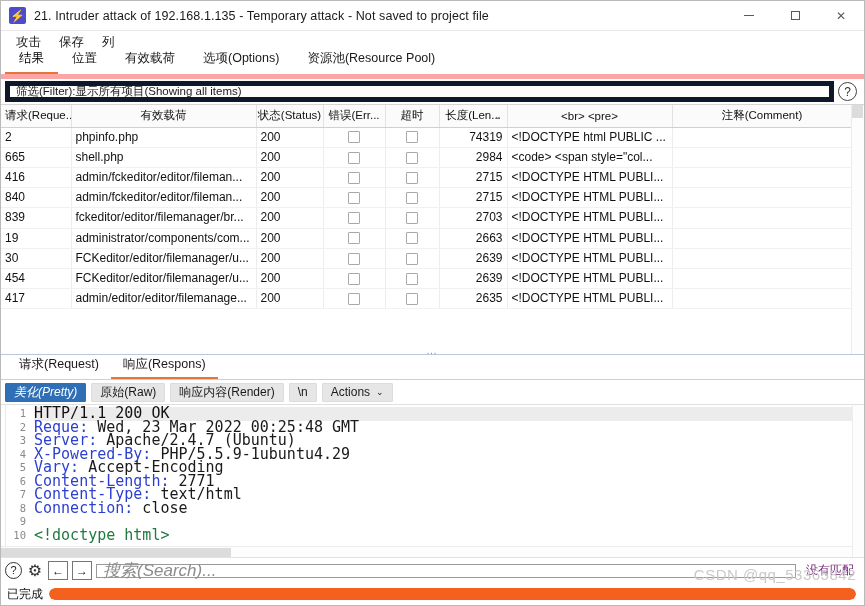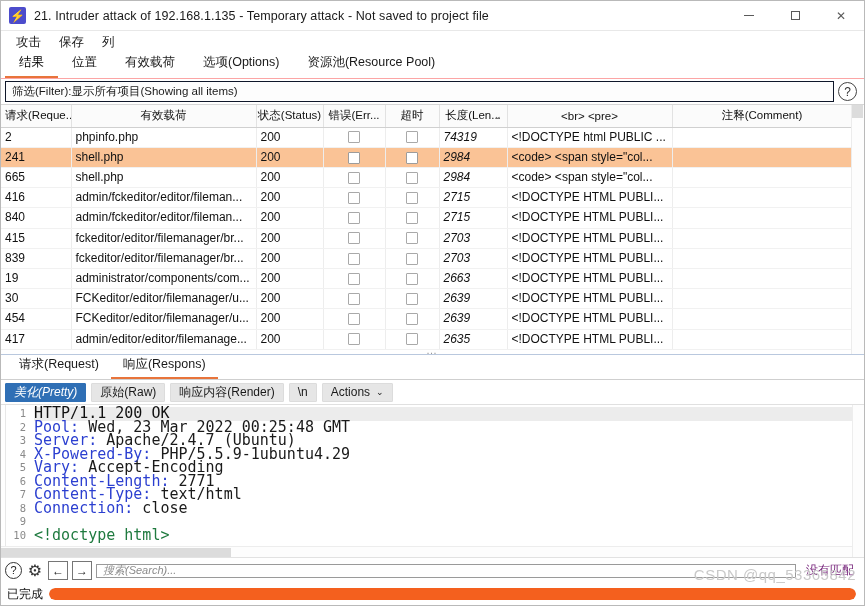--- a/index.html
+++ b/index.html
@@ -50,42 +50,42 @@
     display: flex; align-items: center;
     padding-left: 6px; background: #ffffff;
     font-size: 12.5px; color: #1a1a1a;
   }
   .menu-item { padding: 2px 9px; cursor: default; }
 
   
   .maintabs {
     height: 26px; min-height: 26px;
     display: flex; align-items: flex-end;
-    border-bottom: 1px solid #fca5a5;
+    border-bottom: 5px solid #fca5a5;
     background: #ffffff; padding-left: 4px;
   }
   .mtab {
     font-size: 12.5px; color: #1a1a1a;
     padding: 3px 14px 5px 14px;
     border-bottom: 2px solid transparent;
     white-space: nowrap; cursor: default;
   }
   .mtab.active { border-bottom-color: #e8743b; color: #000; }
 
   
   .filterbar {
     height: 26px; min-height: 26px;
     display: flex; align-items: center;
     padding: 0 4px; gap: 4px;
     background: #ffffff;
     border-bottom: 1px solid #d6d6d6;
   }
   .filter-box {
     flex: 1; height: 21px;
-    border: 1px solid #0f172a; background: #fdfdfd;
+    border: 5px solid #0f172a; background: #fdfdfd;
     display: flex; align-items: center;
     padding-left: 6px;
     font-size: 11.5px; color: #1a1a1a;
   }
   .help-circle {
     width: 19px; height: 19px; border-radius: 50%;
     border: 1.3px solid #444; color: #333;
     display: flex; align-items: center; justify-content: center;
     font-size: 12px; margin-right: 3px; background:#fff;
   }
@@ -124,21 +124,21 @@
     border-bottom: 1px solid #f1f1f1;
     padding: 0 4px;
     white-space: nowrap; overflow: hidden;
     color: #111; font-size: 12px;
   }
   tbody tr.selected td { background: #fac396; }
   td.c-req { text-align: left; }
   td.c-payload { text-align: left; }
   td.c-status { text-align: left; padding-left: 8px; }
   td.c-check { text-align: center; }
-  td.c-len { text-align: left; padding-left: 8px; font-style: italic; }
+  td.c-len { text-align: right; padding-left: 8px; }
   td.c-resp { text-align: left; }
   .chk {
     width: 12px; height: 12px; display: inline-block;
     border: 1px solid #a9a9a9; background: #ffffff;
     border-radius: 1px; vertical-align: middle;
   }
   tr.selected .chk { background:#ffffff; border-color:#9c9c9c; }
   .row-dots {
     position: absolute; bottom: 1px; left: 0; right: 0;
     text-align: center; color: #9a9a9a; font-size: 11px;
@@ -238,21 +238,21 @@
   .gear { width: 18px; height: 18px; position: relative; color:#333; font-size: 16px; line-height: 17px; text-align:center;}
   .navbtn {
     width: 20px; height: 19px;
     border: 1px solid #767676; background: #ffffff;
     display: flex; align-items: center; justify-content: center;
     font-size: 12px; color: #222;
   }
   .search-input {
     flex: 1; height: 14px; border: 1px solid #9a9a9a;
     background: #ffffff; display: flex; align-items: center;
-    padding-left: 6px; font-size: 11px; color: #8c8c8c;
+    padding-left: 6px; font-size: 17px; color: #8c8c8c;
     font-style: italic;
   }
   .nomatch { font-size: 12px; color: #701a75; padding: 0 6px; white-space: nowrap; }
 
   
   .statusbar {
     height: 22px; min-height: 22px;
     display: flex; align-items: center; gap: 6px;
     padding: 0 4px 0 6px; background: #ffffff;
   }
@@ -349,31 +349,20 @@
             <td class="c-req">2</td>
             <td class="c-payload">phpinfo.php</td>
             <td class="c-status">200</td>
             <td class="c-check"><span class="chk"></span></td>
             <td class="c-check"><span class="chk"></span></td>
             <td class="c-len">74319</td>
             <td class="c-resp">&lt;!DOCTYPE html PUBLIC ...</td>
             <td class="c-comment"></td>
             <td class=""></td>
           </tr>
-          <tr class="selected">
-            <td class="c-req" style="background: rgb(250, 195, 150);">241</td>
-            <td class="c-payload" style="background: rgb(250, 195, 150);">shell.php</td>
-            <td class="c-status" style="background: rgb(250, 195, 150);">200</td>
-            <td class="c-check" style="background: rgb(250, 195, 150);"><span class="chk"></span></td>
-            <td class="c-check" style="background: rgb(250, 195, 150);"><span class="chk"></span></td>
-            <td class="c-len" style="background: rgb(250, 195, 150);">2984</td>
-            <td class="c-resp" style="background: rgb(250, 195, 150);">&lt;code&gt; &lt;span style="col...</td>
-            <td class="c-comment" style="background: rgb(250, 195, 150);"></td>
-            <td class="" style="background: rgb(250, 195, 150);"></td>
-          </tr>
           <tr>
             <td class="c-req">665</td>
             <td class="c-payload">shell.php</td>
             <td class="c-status">200</td>
             <td class="c-check"><span class="chk"></span></td>
             <td class="c-check"><span class="chk"></span></td>
             <td class="c-len">2984</td>
             <td class="c-resp">&lt;code&gt; &lt;span style="col...</td>
             <td class="c-comment"></td>
             <td class=""></td>
@@ -389,31 +378,20 @@
             <td class="c-comment"></td>
             <td class=""></td>
           </tr>
           <tr>
             <td class="c-req">840</td>
             <td class="c-payload">admin/fckeditor/editor/fileman...</td>
             <td class="c-status">200</td>
             <td class="c-check"><span class="chk"></span></td>
             <td class="c-check"><span class="chk"></span></td>
             <td class="c-len">2715</td>
-            <td class="c-resp">&lt;!DOCTYPE HTML PUBLI...</td>
-            <td class="c-comment"></td>
-            <td class=""></td>
-          </tr>
-          <tr>
-            <td class="c-req">415</td>
-            <td class="c-payload">fckeditor/editor/filemanager/br...</td>
-            <td class="c-status">200</td>
-            <td class="c-check"><span class="chk"></span></td>
-            <td class="c-check"><span class="chk"></span></td>
-            <td class="c-len">2703</td>
             <td class="c-resp">&lt;!DOCTYPE HTML PUBLI...</td>
             <td class="c-comment"></td>
             <td class=""></td>
           </tr>
           <tr>
             <td class="c-req">839</td>
             <td class="c-payload">fckeditor/editor/filemanager/br...</td>
             <td class="c-status">200</td>
             <td class="c-check"><span class="chk"></span></td>
             <td class="c-check"><span class="chk"></span></td>
@@ -499,21 +477,21 @@
         <div>4</div>
         <div>5</div>
         <div>6</div>
         <div>7</div>
         <div>8</div>
         <div>9</div>
         <div>10</div>
       </div>
     <div class="code">
         <div class="ln first">HTTP/1.1 200 OK</div>
-        <div class="ln"><span class="hdr-name">Pool:</span><span class="hdr-val"> Wed, 23 Mar 2022 00:25:48 GMT</span></div>
+        <div class="ln"><span class="hdr-name">Reque:</span><span class="hdr-val"> Wed, 23 Mar 2022 00:25:48 GMT</span></div>
         <div class="ln"><span class="hdr-name">Server:</span><span class="hdr-val"> Apache/2.4.7 (Ubuntu)</span></div>
         <div class="ln"><span class="hdr-name">X-Powered-By:</span><span class="hdr-val"> PHP/5.5.9-1ubuntu4.29</span></div>
         <div class="ln"><span class="hdr-name">Vary:</span><span class="hdr-val"> Accept-Encoding</span></div>
         <div class="ln"><span class="hdr-name">Content-Length:</span><span class="hdr-val"> 2771</span></div>
         <div class="ln"><span class="hdr-name">Content-Type:</span><span class="hdr-val"> text/html</span></div>
         <div class="ln"><span class="hdr-name">Connection:</span><span class="hdr-val"> close</span></div>
         <div class="ln"></div>
         <div class="ln"><span class="doctype">&lt;!doctype html&gt;</span></div>
       </div>
     <div class="code-vscroll"></div>

